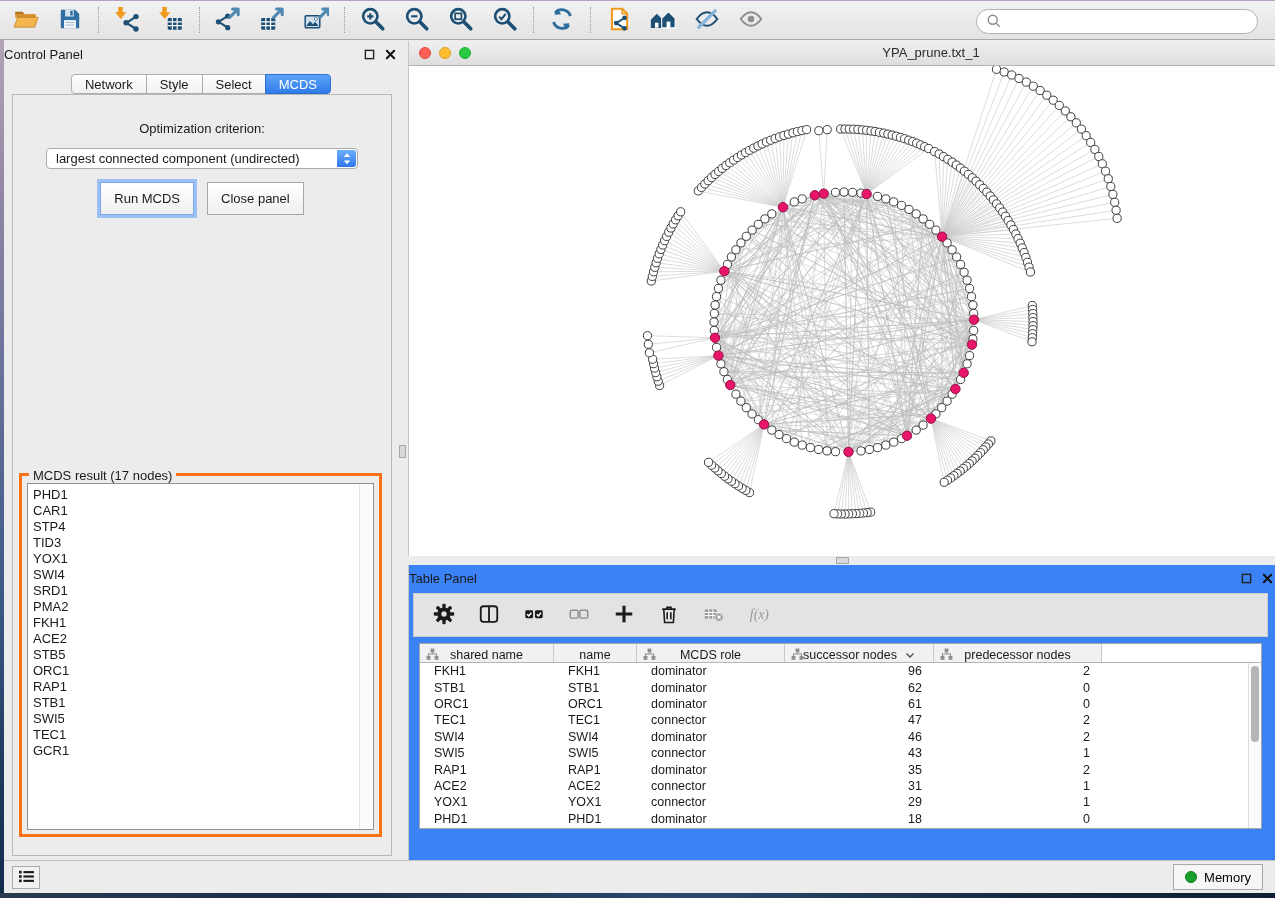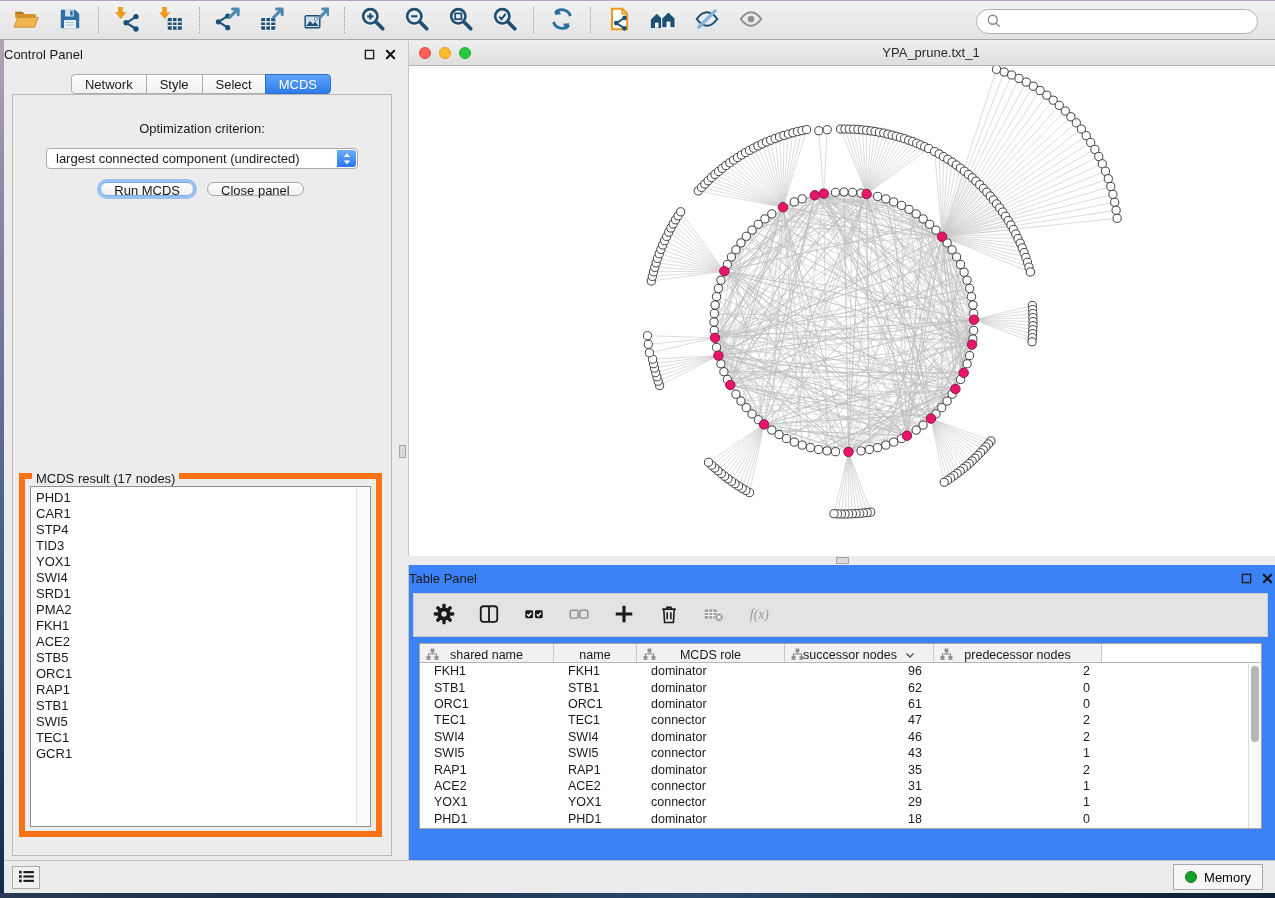--- a/index.html
+++ b/index.html
@@ -41,24 +41,24 @@
   .seg:last-child{border-radius:0 4px 4px 0}
   .seg.active{background:linear-gradient(#5da4f8,#2e7ce8);border-color:#2a6fd4;color:#fff}
   #cp-content{position:absolute;left:8px;right:6px;top:53px;bottom:2px;border:1px solid #b8b8b8;background:#ececec}
   .opt-label{margin-top:26px;text-align:center}
   .combo{width:312px;height:21px;margin:12px auto 0;background:#fff;border:1px solid #ababab;border-radius:4px;
     display:flex;align-items:center;position:relative;padding-left:9px;font-size:13px;white-space:nowrap}
   .combo-stepper{position:absolute;right:1px;top:1px;bottom:1px;width:19px;border-radius:0 3px 3px 0;
     background:linear-gradient(#6cb0fc,#2d76ee);display:flex;align-items:center;justify-content:center}
   .combo-stepper svg{width:10px;height:13px}
   .btn-row{display:flex;justify-content:center;gap:13px;margin-top:13px}
-  .push-btn{height:14px;padding:0 13px;font-size:13px;background:linear-gradient(#ffffff,#f0f0f0);
-    border:1px solid #a8a8a8;border-radius:7px;color:#1a1a1a}
+  .push-btn{height:33px;padding:0 13px;font-size:13px;background:linear-gradient(#ffffff,#f0f0f0);
+    border:1px solid #a8a8a8;border-radius:0;color:#1a1a1a}
   .push-btn.focused{box-shadow:0 0 0 3px rgba(112,170,249,.65);border-color:#7aa8e8}
-  .mcds-box{position:absolute;left:6px;right:9px;top:378px;bottom:18px;border:6px solid #f97316}
+  .mcds-box{position:absolute;left:6px;right:9px;top:378px;bottom:18px;border:3px solid #f97316}
   .mcds-legend{position:absolute;top:-8px;left:7px;background:#ececec;padding:0 4px;font-size:13px}
   .mcds-list{position:absolute;left:5px;right:5px;top:7px;bottom:4px;background:#fff;border:1px solid #919191;
     overflow:hidden;padding:3px 0 0 5px}
   .mcds-scroll{position:absolute;top:1px;bottom:1px;right:1px;width:13px;background:#fcfcfc;border-left:1px solid #e2e2e2}
   .mcds-item{line-height:16px;font-size:13px}
 
   
   #v-splitter{position:absolute;left:398px;top:41px;width:10px;height:817px;background:#ececec}
   .v-thumb{position:absolute;left:1px;top:404px;width:7px;height:13px;background:#d8d8d8;border:1px solid #a8a8a8}
   #h-splitter{position:absolute;left:408px;top:556px;width:867px;height:9px;background:#ececec}

